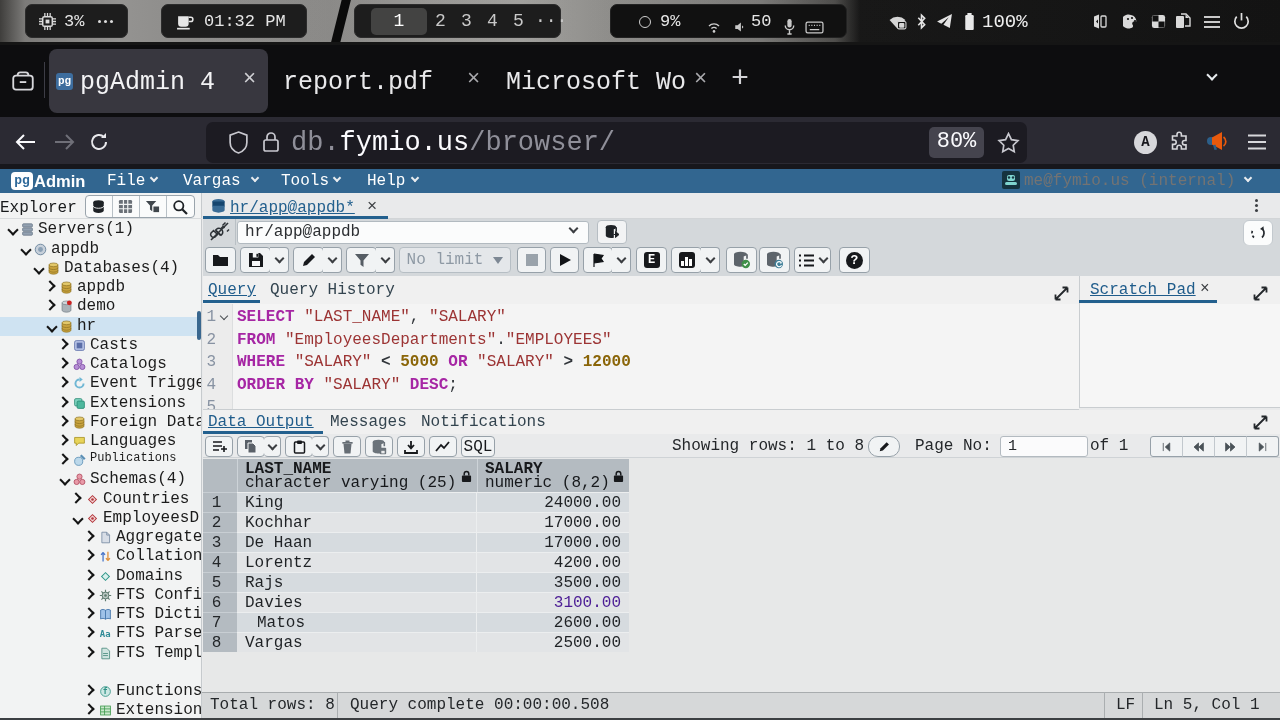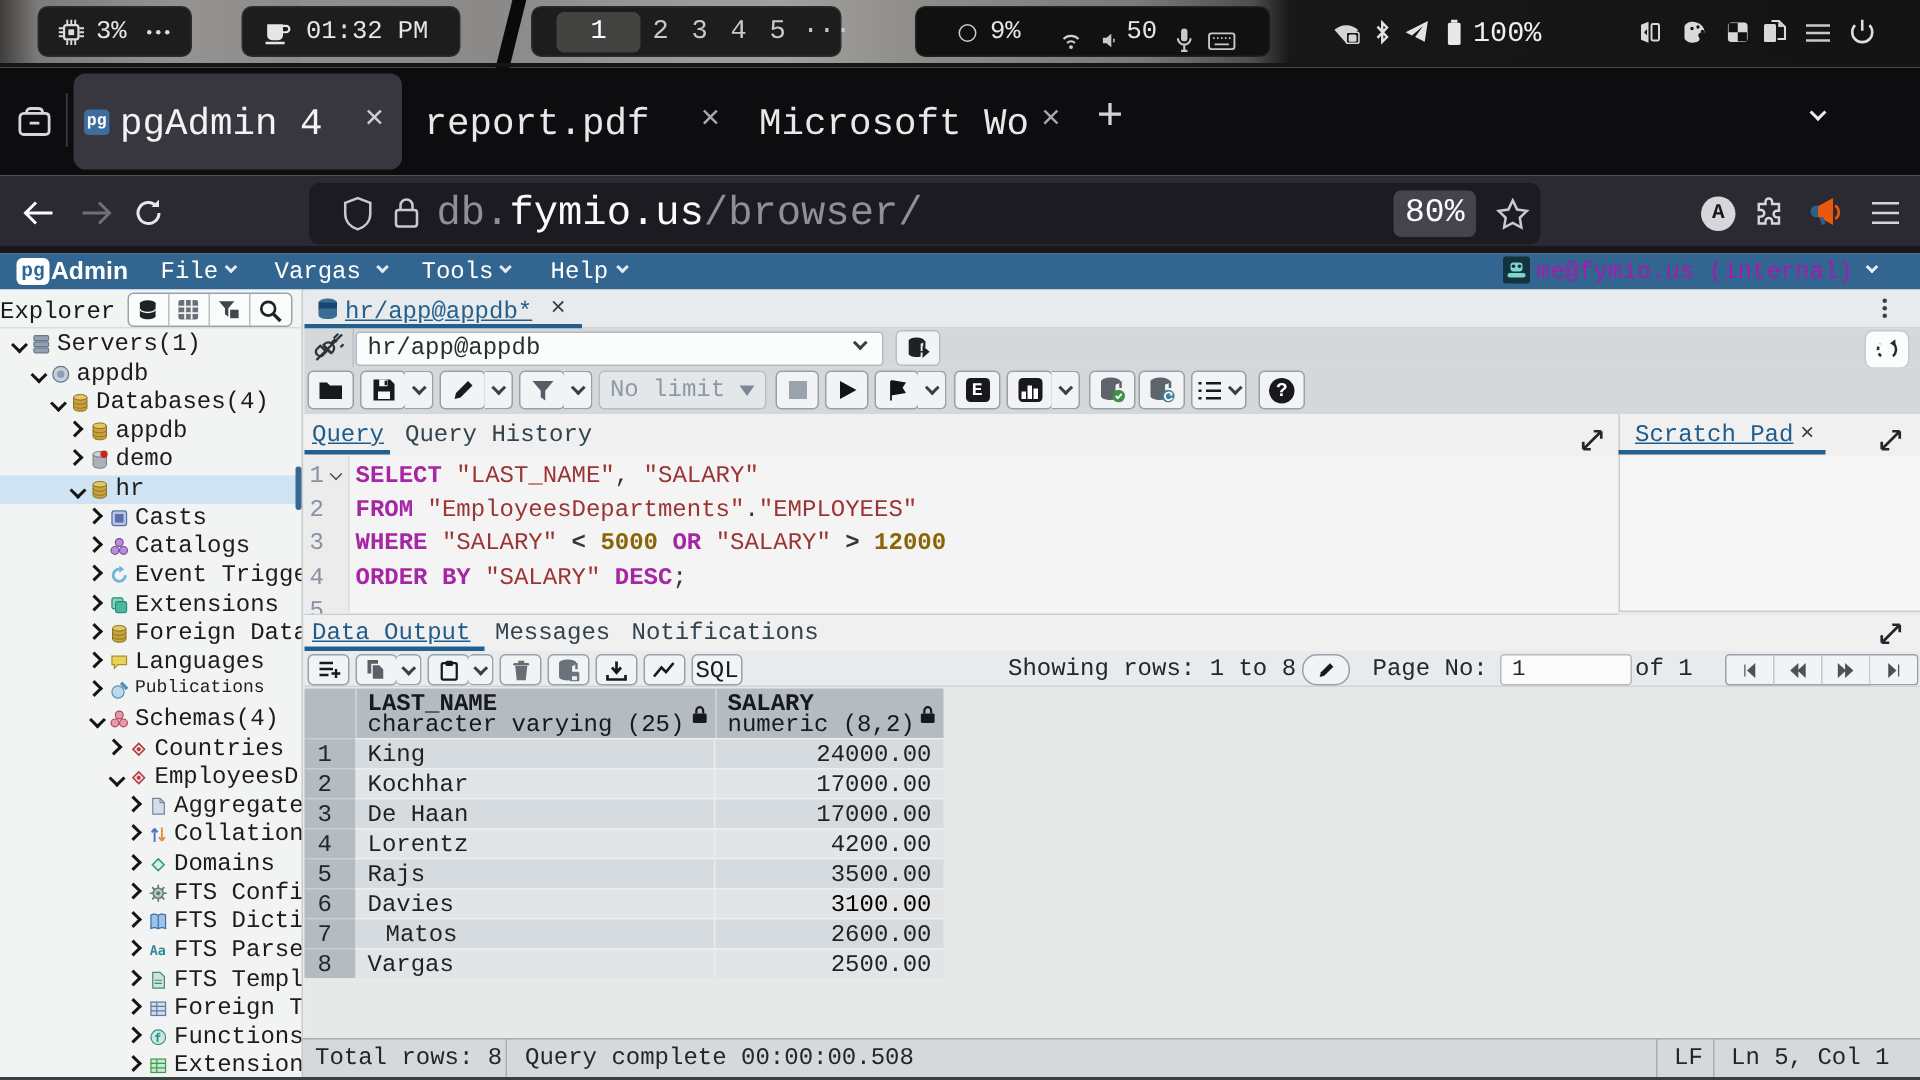--- a/index.html
+++ b/index.html
@@ -178,21 +178,21 @@
 <span class="wchevd abs" style="left:334px;top:179px;width:6px;height:6px;border-width:2px"></span>
 <span class="abs" style="left:367px;top:172px;font-size:16px;color:#fff">Help</span>
 <span class="wchevd abs" style="left:412px;top:179px;width:6px;height:6px;border-width:2px"></span>
 <span class="abs" style="left:1002px;top:171px;width:18px;height:18px;background:#15333f;border-radius:2px"></span>
 <svg width="14" height="12" viewBox="0 0 14 12" style="position:absolute;left:1004px;top:174px">
     <rect x="3" y="1" width="8" height="6" rx="2" fill="#7fd4cf"></rect>
     <rect x="1" y="8" width="12" height="3" rx="1.5" fill="#7fd4cf"></rect>
     <circle cx="5" cy="3.5" r="1.2" fill="#15333f"></circle>
     <circle cx="9" cy="3.5" r="1.2" fill="#15333f"></circle>
   </svg>
-<span class="abs" style="left:1024px;top:172px;font-size:16px;color:#a21caf">me@fymio.us (internal)</span>
+<span class="abs" style="left:1024px;top:172px;font-size:16px;color:#737373">me@fymio.us (internal)</span>
 <span class="wchevd abs" style="left:1245px;top:179px;width:6px;height:6px;border-width:2px"></span>
 
 <div class="abs" style="left:0;top:193px;width:202px;height:527px;background:#f2f3f3;border-right:1px solid #c6cacd"></div>
 <div class="abs" style="left:0;top:218px;width:202px;height:1px;background:#d9dcde"></div>
 <span class="abs" style="left:0px;top:199px;font-size:16px;color:#17191b">Explorer</span>
 <div class="abs" style="left:85px;top:195px;width:110px;height:23px;background:#fafbfb;border:1px solid #9aa4ac;border-radius:4px"></div>
 <div class="abs" style="left:112px;top:196px;width:1px;height:21px;background:#b8c0c6"></div>
 <div class="abs" style="left:139px;top:196px;width:1px;height:21px;background:#b8c0c6"></div>
 <div class="abs" style="left:166px;top:196px;width:1px;height:21px;background:#b8c0c6"></div>
 <svg width="15" height="15" viewBox="0 0 16 16" style="position:absolute;left:91px;top:199px">
@@ -441,30 +441,20 @@
     </div>
 <div style="position:absolute;left:0;top:424.5px;width:201px;height:19.23px;white-space:nowrap;overflow:hidden">
       <span style="position:absolute;left:85px;top:4px;width:8px;height:8px;border-right:2.6px solid #141414;border-bottom:2.6px solid #141414;transform:rotate(-45deg)"></span>
       <span style="position:absolute;left:99px;top:3px">
         <svg width="13" height="13" viewBox="0 0 16 16" style="vertical-align:middle">
           <path d="M3.5 1.5h6l3.5 3.5v9.5h-9.5z" fill="#cfe4df" stroke="#46897b"></path>
           <path d="M5 8h6M5 10.5h6" stroke="#46897b"></path>
         </svg>
       </span>
       <span style="position:absolute;left:116px;top:0px;font-size:16px;color:#1c1c1c">FTS Templ</span>
-    </div>
-<div style="position:absolute;left:0;top:443.7px;width:201px;height:19.23px;white-space:nowrap;overflow:hidden">
-      <span style="position:absolute;left:85px;top:4px;width:8px;height:8px;border-right:2.6px solid #141414;border-bottom:2.6px solid #141414;transform:rotate(-45deg)"></span>
-      <span style="position:absolute;left:99px;top:3px">
-        <svg width="13" height="13" viewBox="0 0 16 16" style="vertical-align:middle">
-          <rect x="2" y="2.5" width="12" height="11" fill="#d3dcea" stroke="#5f7ba8"></rect>
-          <path d="M2 6h12M6.8 2.5v11M2 9.7h12" stroke="#5f7ba8"></path>
-        </svg>
-      </span>
-      <span style="position:absolute;left:116px;top:0px;font-size:16px;color:#1c1c1c">Foreign T</span>
     </div>
 <div style="position:absolute;left:0;top:462.9px;width:201px;height:19.23px;white-space:nowrap;overflow:hidden">
       <span style="position:absolute;left:85px;top:4px;width:8px;height:8px;border-right:2.6px solid #141414;border-bottom:2.6px solid #141414;transform:rotate(-45deg)"></span>
       <span style="position:absolute;left:99px;top:3px">
         <svg width="13" height="13" viewBox="0 0 16 16" style="vertical-align:middle">
           <circle cx="8" cy="8" r="6" fill="#cde8e4" stroke="#2f9183"></circle>
           <text x="4.6" y="11.6" font-size="10" font-family="monospace" fill="#2f9183" font-weight="bold">f</text>
         </svg>
       </span>
       <span style="position:absolute;left:116px;top:0px;font-size:16px;color:#1c1c1c">Functions</span>
@@ -766,21 +756,21 @@
 <div style="position:absolute;left:237px;top:532px;width:240px;height:20px;background:#d6dbdf;border-top:1px solid #eceeef;border-right:1px solid #eceeef;font-size:16px;color:#1f2225;line-height:20px;padding-left:8px;box-sizing:border-box">De Haan</div>
 <div style="position:absolute;left:477px;top:532px;width:152px;height:20px;background:#d6dbdf;border-top:1px solid #eceeef;font-size:16px;color:#1f2225;line-height:20px;text-align:right;padding-right:8px;box-sizing:border-box">17000.00</div>
 <div style="position:absolute;left:203px;top:552px;width:34px;height:20px;background:#b4bbc1;border-top:1px solid #c8ced3;font-size:16px;color:#24272a;text-align:center;line-height:20px;padding-right:7px">4</div>
 <div style="position:absolute;left:237px;top:552px;width:240px;height:20px;background:#e2e4e6;border-top:1px solid #eceeef;border-right:1px solid #eceeef;font-size:16px;color:#1f2225;line-height:20px;padding-left:8px;box-sizing:border-box">Lorentz</div>
 <div style="position:absolute;left:477px;top:552px;width:152px;height:20px;background:#e2e4e6;border-top:1px solid #eceeef;font-size:16px;color:#1f2225;line-height:20px;text-align:right;padding-right:8px;box-sizing:border-box">4200.00</div>
 <div style="position:absolute;left:203px;top:572px;width:34px;height:20px;background:#b4bbc1;border-top:1px solid #c8ced3;font-size:16px;color:#24272a;text-align:center;line-height:20px;padding-right:7px">5</div>
 <div style="position:absolute;left:237px;top:572px;width:240px;height:20px;background:#d6dbdf;border-top:1px solid #eceeef;border-right:1px solid #eceeef;font-size:16px;color:#1f2225;line-height:20px;padding-left:8px;box-sizing:border-box">Rajs</div>
 <div style="position:absolute;left:477px;top:572px;width:152px;height:20px;background:#d6dbdf;border-top:1px solid #eceeef;font-size:16px;color:#1f2225;line-height:20px;text-align:right;padding-right:8px;box-sizing:border-box">3500.00</div>
 <div style="position:absolute;left:203px;top:592px;width:34px;height:20px;background:#b4bbc1;border-top:1px solid #c8ced3;font-size:16px;color:#24272a;text-align:center;line-height:20px;padding-right:7px">6</div>
 <div style="position:absolute;left:237px;top:592px;width:240px;height:20px;background:#e2e4e6;border-top:1px solid #eceeef;border-right:1px solid #eceeef;font-size:16px;color:#1f2225;line-height:20px;padding-left:8px;box-sizing:border-box">Davies</div>
-<div style="position:absolute;left:477px;top:592px;width:152px;height:20px;background:#e2e4e6;border-top:1px solid #eceeef;font-size:16px;color:#000000;line-height:20px;text-align:right;padding-right:8px;box-sizing:border-box">3100.00</div>
+<div style="position:absolute;left:477px;top:592px;width:152px;height:20px;background:#e2e4e6;border-top:1px solid #eceeef;font-size:16px;color:#4c1d95;line-height:20px;text-align:right;padding-right:8px;box-sizing:border-box">3100.00</div>
 <div style="position:absolute;left:203px;top:612px;width:34px;height:20px;background:#b4bbc1;border-top:1px solid #c8ced3;font-size:16px;color:#24272a;text-align:center;line-height:20px;padding-right:7px">7</div>
 <div style="position:absolute;left:237px;top:612px;width:240px;height:20px;background:#d6dbdf;border-top:1px solid #eceeef;border-right:1px solid #eceeef;font-size:16px;color:#1f2225;line-height:20px;padding-left:20px;box-sizing:border-box">Matos</div>
 <div style="position:absolute;left:477px;top:612px;width:152px;height:20px;background:#d6dbdf;border-top:1px solid #eceeef;font-size:16px;color:#1f2225;line-height:20px;text-align:right;padding-right:8px;box-sizing:border-box">2600.00</div>
 <div style="position:absolute;left:203px;top:632px;width:34px;height:20px;background:#b4bbc1;border-top:1px solid #c8ced3;font-size:16px;color:#24272a;text-align:center;line-height:20px;padding-right:7px">8</div>
 <div style="position:absolute;left:237px;top:632px;width:240px;height:20px;background:#e2e4e6;border-top:1px solid #eceeef;border-right:1px solid #eceeef;font-size:16px;color:#1f2225;line-height:20px;padding-left:8px;box-sizing:border-box">Vargas</div>
 <div style="position:absolute;left:477px;top:632px;width:152px;height:20px;background:#e2e4e6;border-top:1px solid #eceeef;font-size:16px;color:#1f2225;line-height:20px;text-align:right;padding-right:8px;box-sizing:border-box">2500.00</div>
 
 <div class="abs" style="left:202px;top:692px;width:1078px;height:26px;background:#d6d8d9;border-top:1px solid #a8acae"></div>
 <span class="abs" style="left:210px;top:696px;font-size:16px;color:#24272a">Total rows: 8</span>
 <div class="abs" style="left:337px;top:692px;width:1px;height:26px;background:#aaaeb0"></div>

